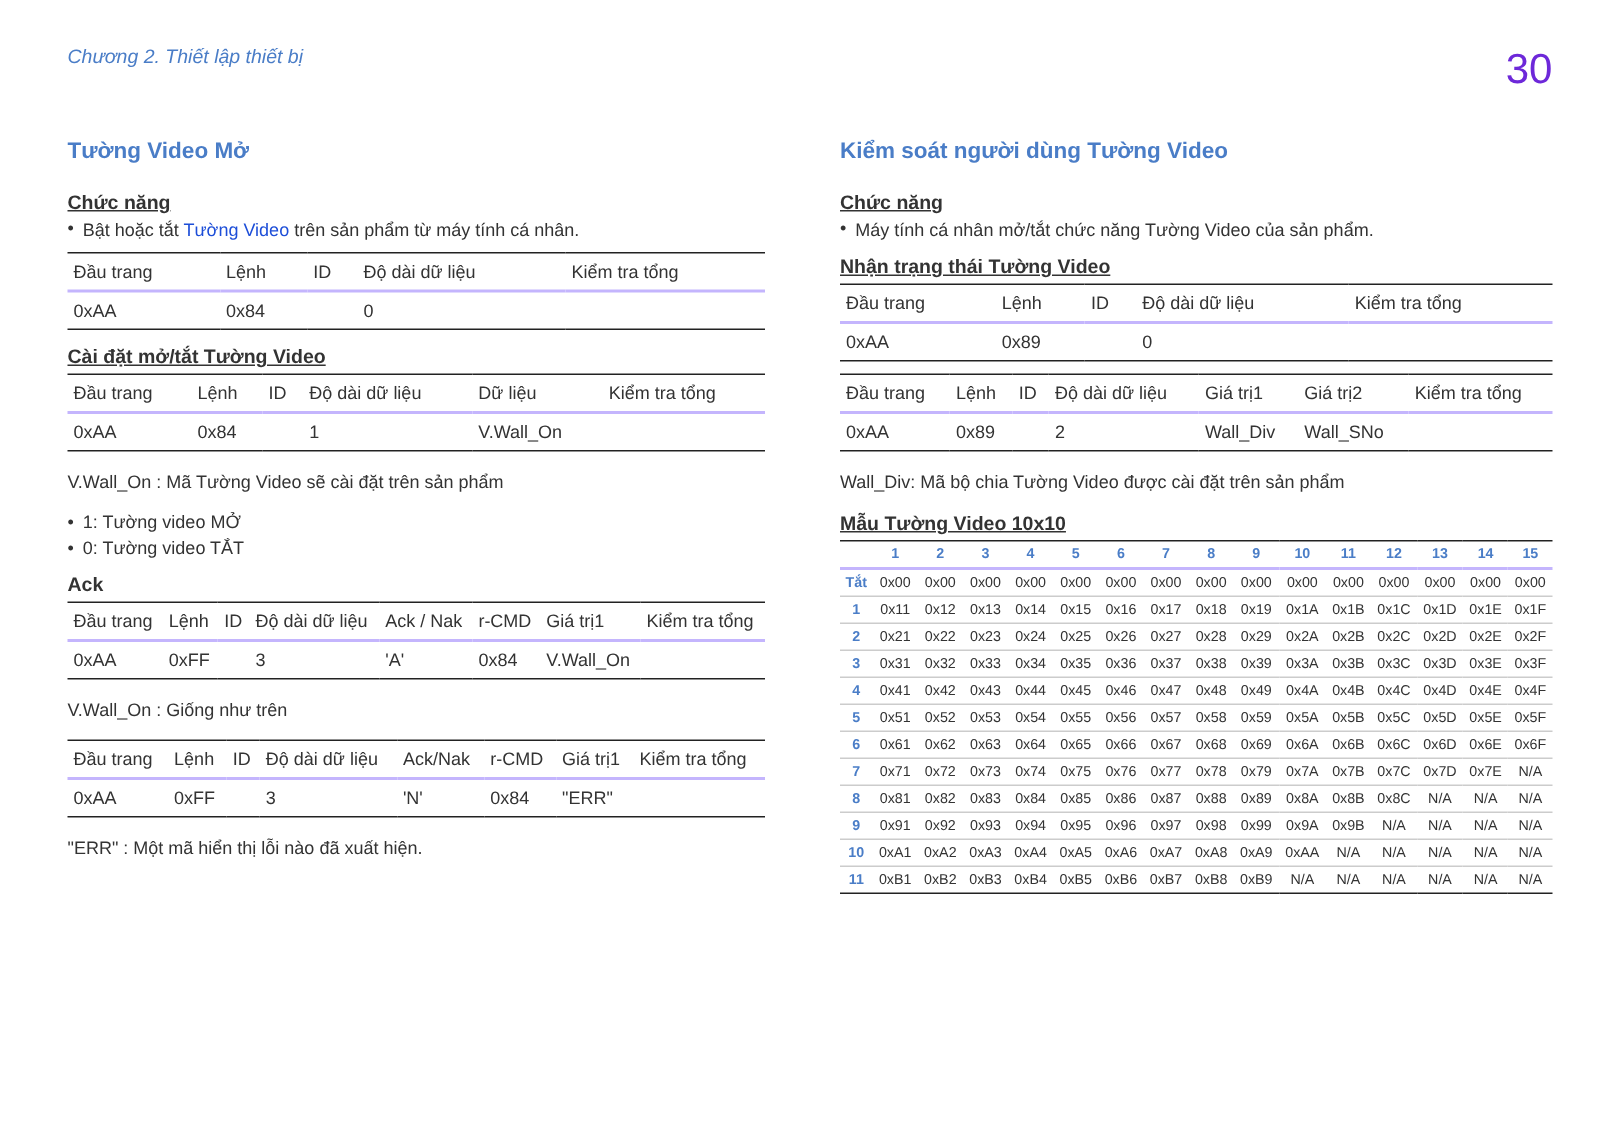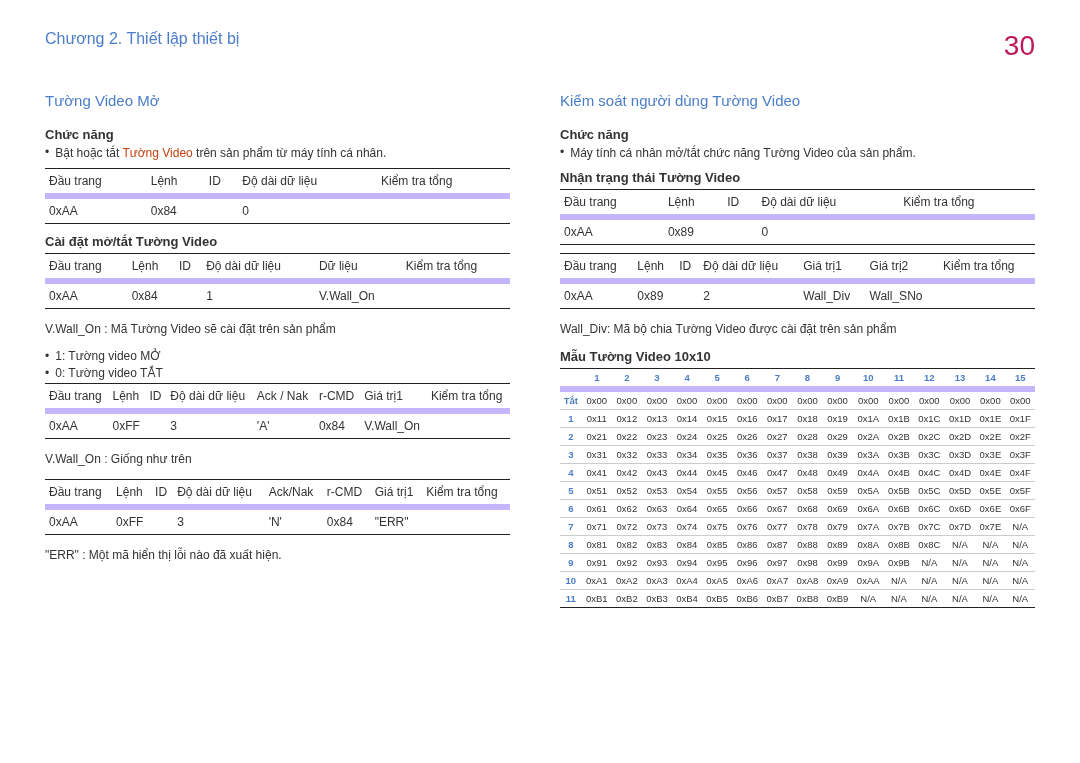--- a/index.html
+++ b/index.html
@@ -7,34 +7,34 @@
     font-family: Arial, sans-serif;
     font-size: 12.5px;
     color: #333;
     background: #fff;
     width: 1080px;
     height: 763px;
     padding: 30px 45px;
     position: relative;
   }
   .header-row { display: flex; justify-content: space-between; align-items: flex-start; margin-bottom: 30px; }
-  .chapter { color: #4a7dc7; font-size: 16px; }
-  .pagenum { color: #be185d; font-size: 28px; font-weight: 300; }
+  .chapter { color: #4a7dc7; font-size: 13px; font-style: italic; }
+  .pagenum { color: #6d28d9; font-size: 28px; font-weight: 300; }
   .columns { display: flex; gap: 50px; }
   .col-left { width: 465px; }
   .col-right { flex: 1; }
-  .sec-title { color: #4a7dc7; font-size: 15px; font-weight: 400; margin-bottom: 18px; }
-  .sub-title { font-size: 13px; font-weight: 700; margin-bottom: 4px; margin-top: 10px; }
+  .sec-title { color: #4a7dc7; font-size: 15px; font-weight: 700; margin-bottom: 18px; }
+  .sub-title { font-size: 13px; font-weight: 700; margin-bottom: 4px; margin-top: 10px; text-decoration: underline; }
   .sub-title:first-of-type { margin-top: 0; }
   .bullet { display: flex; gap: 6px; margin: 3px 0 8px; font-size: 12px; }
   .bullet .dot { line-height: 1; }
-  .inline-blue { color: #c2410c; }
+  .inline-blue { color: #1d4ed8; }
   table { border-collapse: collapse; width: 100%; margin-bottom: 8px; font-size: 12px; }
   th, td { text-align: left; padding: 5px 4px; font-weight: normal; }
-  thead tr { border-top: 1px solid #222; border-bottom: 6px solid #c4b5fd; }
+  thead tr { border-top: 1px solid #222; border-bottom: 2px solid #c4b5fd; }
   tbody tr:last-child td { border-bottom: 1px solid #222; }
   .note { font-size: 12px; margin: 13px 0; }
   .small-bullet { display: flex; gap: 6px; font-size: 12px; margin: 3px 0; }
   .sub-sub { font-size: 13px; font-weight: 700; margin-top: 10px; margin-bottom: 4px; }
   
   table.matrix { font-size: 9.5px; width: 100%; }
   table.matrix th, table.matrix td { padding: 3px 2.5px; text-align: center; }
   table.matrix thead th { color: #4a7dc7; font-weight: 700; border-top: none; border-bottom: 1px solid #888;}
   table.matrix tbody td:first-child { color: #4a7dc7; font-weight: 700; }
   table.matrix tbody tr { border-bottom: 1px solid #ccc; }
@@ -109,20 +109,21 @@
     <div class="note">V.Wall_On : Mã Tường Video sẽ cài đặt trên sản phẩm</div>
     <div class="small-bullet">
         <span>•</span>
         <span>1: Tường video MỞ</span>
       </div>
     <div class="small-bullet">
         <span>•</span>
         <span>0: Tường video TẮT</span>
       </div>
 
+    <div class="sub-sub">Ack</div>
     <table>
       <thead>
           <tr>
         <th>Đầu trang</th>
             <th>Lệnh</th>
             <th>ID</th>
             <th>Độ dài dữ liệu</th>
             <th>Ack / Nak</th>
             <th>r-CMD</th>
             <th>Giá trị1</th>

